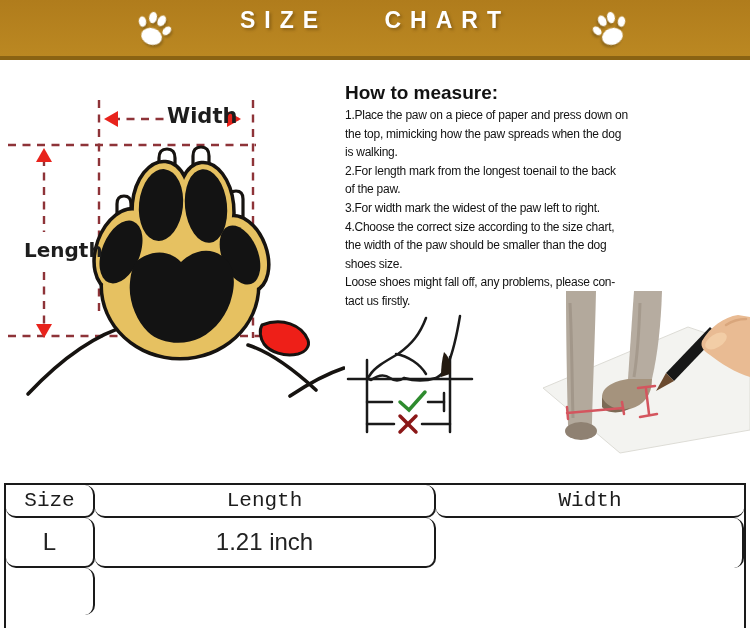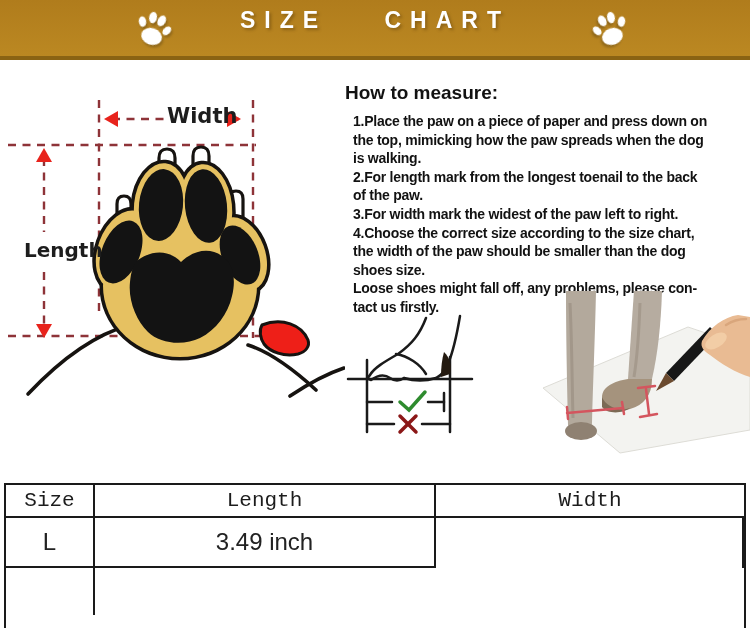--- a/index.html
+++ b/index.html
@@ -20,35 +20,35 @@
 
   
   .diagram-svg{position:absolute;left:0;top:60px;width:345px;height:345px;}
   .measure-label{position:absolute;color:#1d1d1d;font-family:"DejaVu Sans",sans-serif;
           font-weight:600;}
   .width-label{left:167px;top:104px;font-size:21px;}
   .length-label{left:24px;top:238px;font-size:20px;}
 
   
   .howto{position:absolute;left:345px;top:82px;width:402px;color:#121212;}
-  .howto-title{font-size:19px;font-weight:800;margin:0 0 8px 0;}
-  .howto-body{font-size:14px;font-weight:700;line-height:18.6px;letter-spacing:-.25px;
-          white-space:pre-line;margin-left:8px;}
+  .howto-title{font-size:19px;font-weight:800;margin:0 0 2px 0;}
+  .howto-body{font-size:12px;font-weight:400;line-height:18.6px;letter-spacing:-.25px;
+          white-space:pre-line;}
 
   
   .sketch-svg{position:absolute;left:340px;top:312px;width:156px;height:130px;}
   .photo-svg{position:absolute;left:540px;top:283px;width:210px;height:175px;}
 
   
   .size-table{position:absolute;left:4px;top:483px;width:742px;height:145px;
           border:2px solid #1a1a1a;border-bottom:none;box-sizing:border-box;
           display:grid;grid-template-columns:89px 341px 1fr;
           grid-template-rows:33px 50px 47px 1fr;}
   .cell{display:flex;align-items:center;justify-content:center;
-          border-bottom:2px solid #1a1a1a;color:#1c1c1c;}
+          border-bottom:2px solid #1a1a1a;color:#1c1c1c;border-radius:10px;}
   .cell.c1,.cell.c2{border-right:2px solid #1a1a1a;}
   .cell.head{font-family:"Liberation Mono",monospace;font-size:21px;}
   .cell.data{font-size:24px;color:#222;}
   .cell.stub{border-bottom:none;}
 </style>
 </head>
 <body>
 
 <div id="page">
 
@@ -218,20 +218,20 @@
     </g>
   </svg>
 
   <div class="size-table">
     <div class="cell head c1">Size</div>
     <div class="cell head c2">Length</div>
     <div class="cell head">Width</div>
 
     <div class="cell data c1">L</div>
 
-    <div class="cell data c2">3.49 inch</div>
+    <div class="cell data c2">1.21 inch</div>
 
     <div class="cell stub c1"></div>
     <div class="cell stub c2"></div>
     <div class="cell stub"></div>
   </div>
 
 </div>
 
 </body></html>

